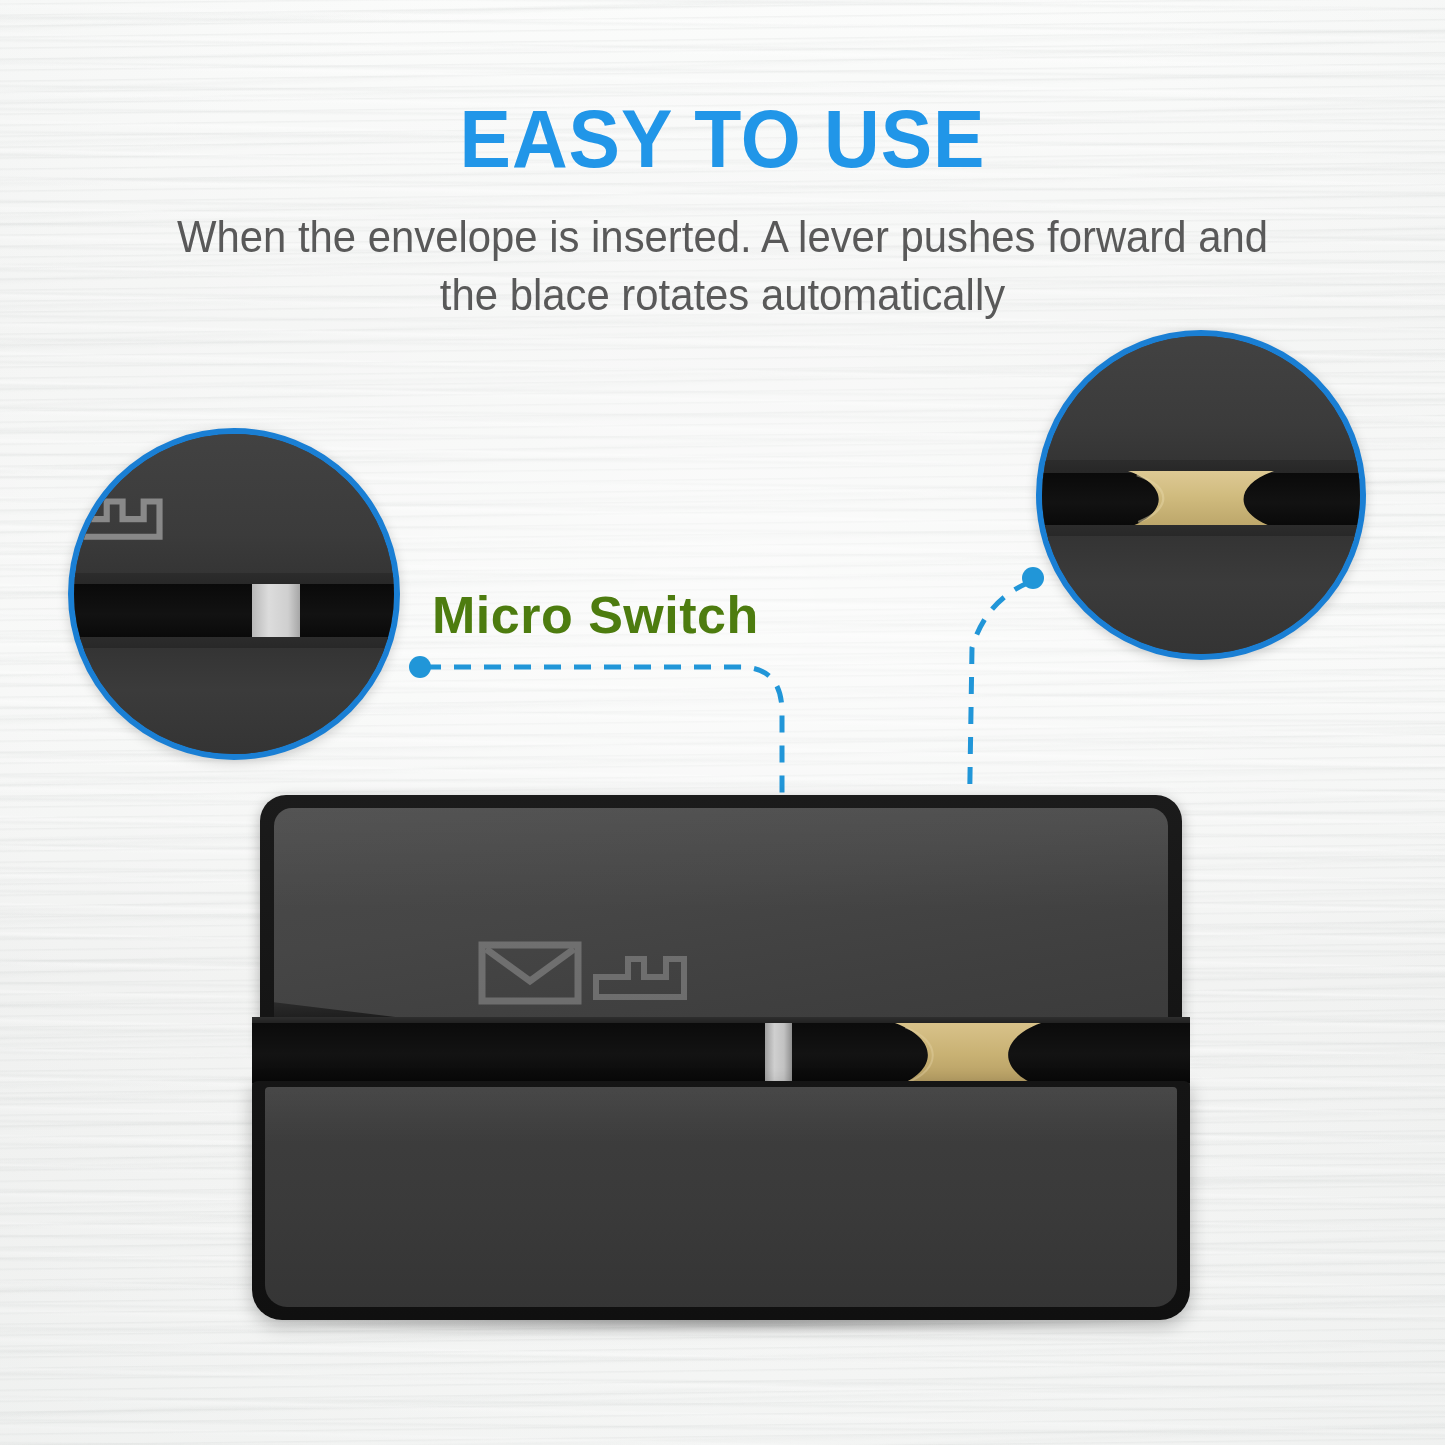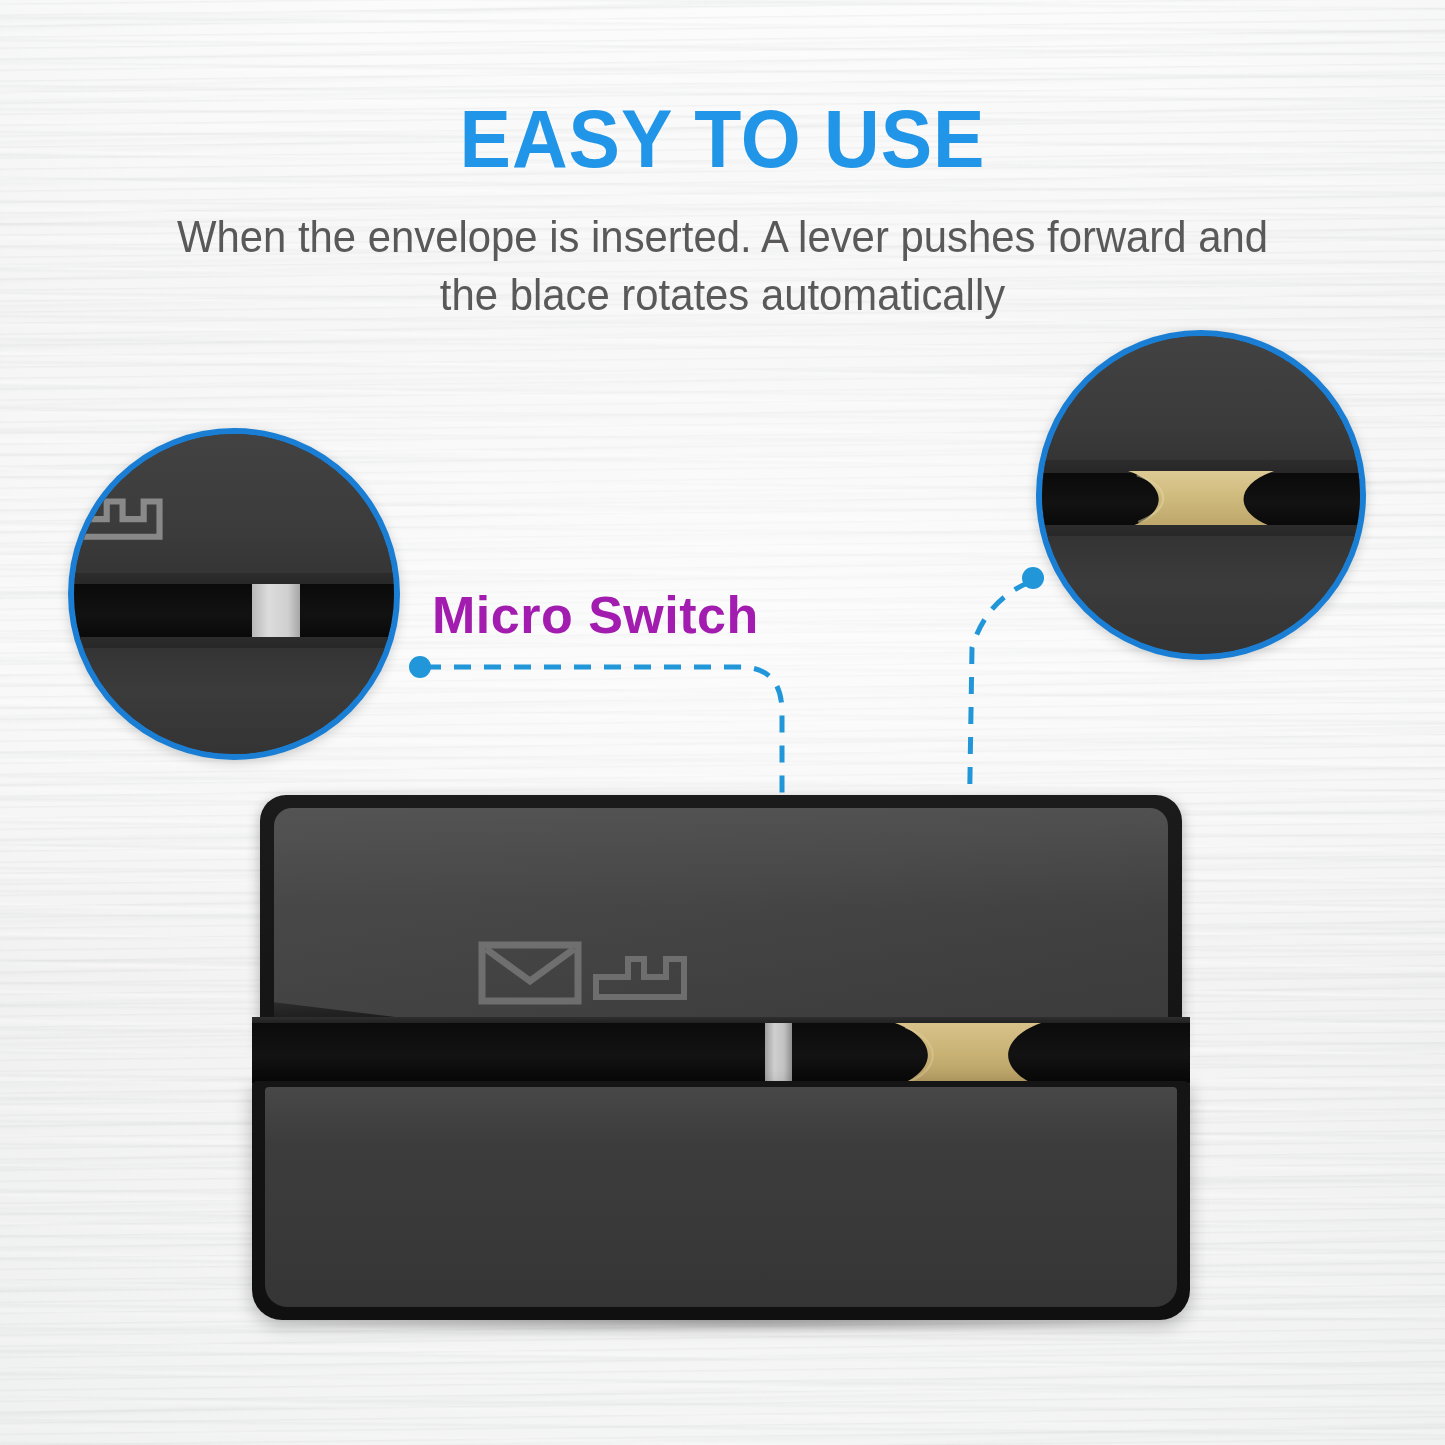--- a/index.html
+++ b/index.html
@@ -190,21 +190,21 @@
     position: absolute;
     left: 27%;
     top: 42.6%;
     width: 46%;
     height: 17.8%;
   }
 
   
   .callout {
     position: absolute;
-    color: #a21caf;
+    color: #4d7c0f;
     font-family: "Liberation Sans Narrow", "Liberation Sans", sans-serif;
     font-size: 52px;
     font-weight: 700;
     letter-spacing: 0.5px;
     white-space: nowrap;
   }
   .callout-micro  { left: 432px; top: 585px; }
   .callout-rotary { left: 1055px; top: 679px; }
 
   

